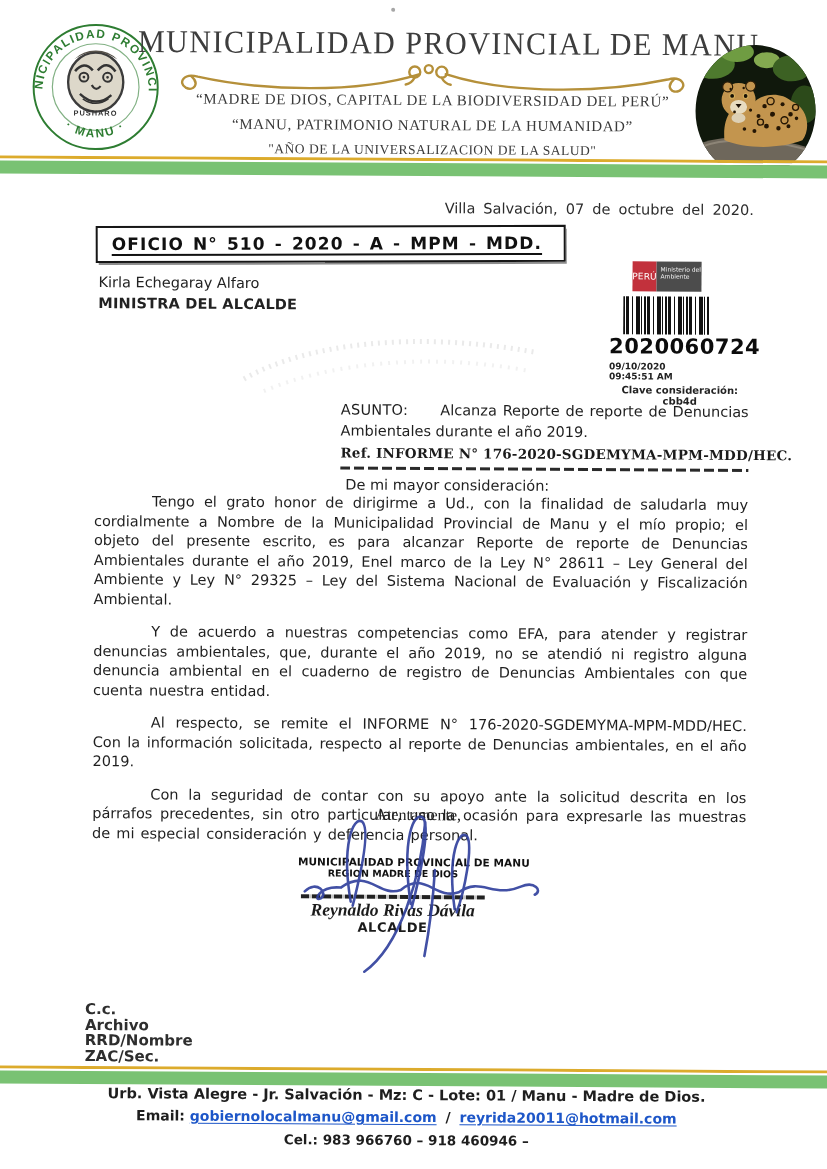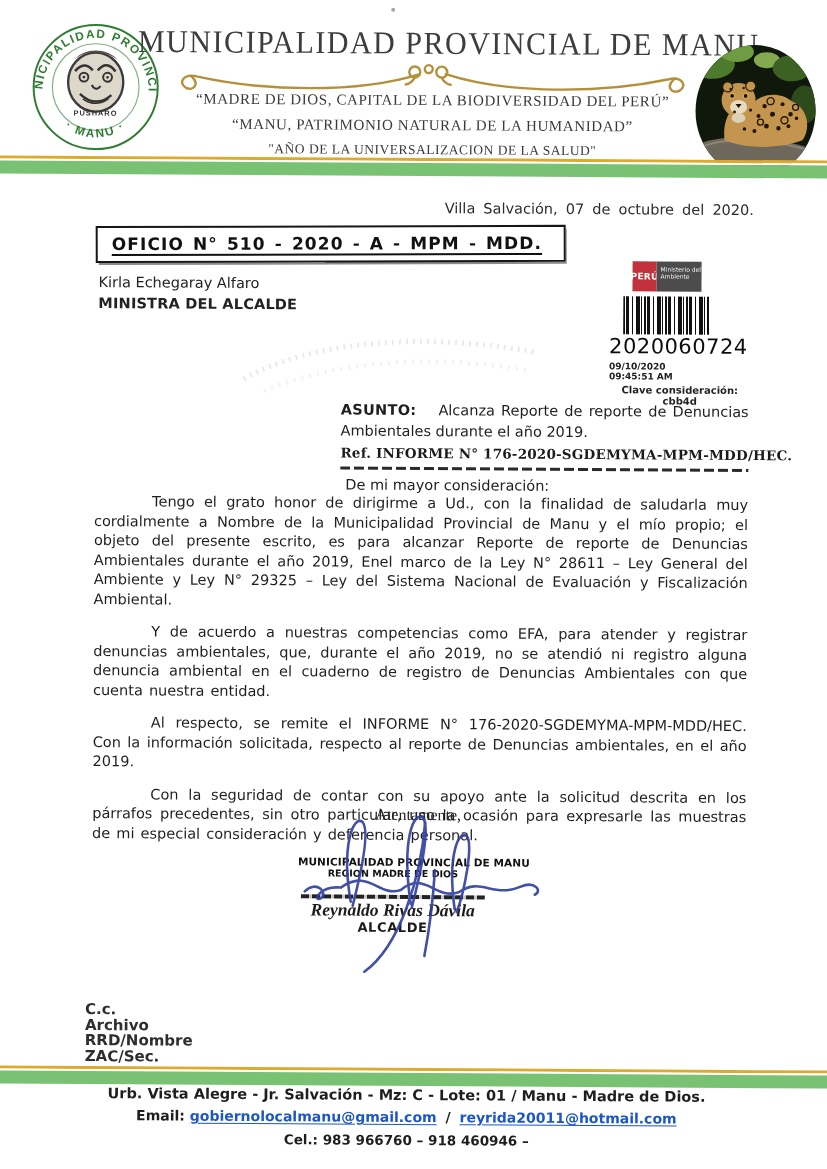--- a/index.html
+++ b/index.html
@@ -39,32 +39,32 @@
                    text-decoration:underline;text-decoration-thickness:2px;text-underline-offset:4px;white-space:nowrap;}
   .recipient{left:97px;top:274px;font-size:14.5px;line-height:20.5px;color:#222;}
   .recipient .r-role{font-weight:600;letter-spacing:.2px;}
   .recipient .r-city{text-decoration:underline;text-underline-offset:3px;}
 
   .ghost{left:235px;top:322px;width:320px;height:75px;opacity:.9;}
 
   
   .rstamp{left:600px;top:260px;width:152px;}
   .rs-logo{display:flex;margin-left:31px;width:69px;height:30px;}
-  .rs-peru{width:24px;background:var(--stamp-red);color:#fff;font-size:9px;font-weight:bold;
+  .rs-peru{width:24px;background:var(--stamp-red);color:#fff;font-size:9px;font-weight:normal;
            display:flex;align-items:center;justify-content:center;letter-spacing:.2px;}
   .rs-min{flex:1;background:var(--stamp-gray);color:#f2f2f2;font-size:6px;line-height:7px;padding:4px 0 0 4px;}
   .rs-barcode{margin:5px 0 0 22px;width:86px;height:38px;
      background:repeating-linear-gradient(90deg,#111 0 2px,#fff 2px 3px,#111 3px 6px,#fff 6px 9px,#111 9px 10px,#fff 10px 13px,#111 13px 17px,#fff 17px 18px,#111 18px 19px,#fff 19px 21px);}
-  .rs-number{margin-left:8px;width:114px;text-align:center;font-size:21px;font-weight:normal;color:#0c0c0c;letter-spacing:.5px;}
+  .rs-number{margin-left:8px;width:114px;text-align:center;font-size:21px;font-weight:bold;color:#0c0c0c;letter-spacing:.5px;}
   .rs-dt{margin-left:8px;width:112px;display:flex;justify-content:space-between;font-size:9px;font-weight:bold;color:#222;margin-top:3px;flex-direction:column;}
   .rs-clave{margin-left:14px;width:130px;text-align:center;font-size:10px;font-weight:bold;color:#222;margin-top:3px;}
 
   
   .subject{left:340px;top:400px;width:408px;font-size:14.5px;line-height:21px;text-align:justify;color:#1e1e1e;}
-  .subject .lbl{font-weight:bold;letter-spacing:.3px;margin-right:22px;}
+  .subject .lbl{font-weight:normal;letter-spacing:.3px;margin-right:32px;}
   .ref-line{margin-top:1px;font-family:"DejaVu Serif",serif;font-weight:bold;font-size:13.5px;letter-spacing:.2px;color:#1b1b1b;white-space:nowrap;}
   .ref-dashes{height:3px;margin-top:3px;background:repeating-linear-gradient(90deg,#2a2a2a 0 10px,transparent 10px 14px);}
   .greeting{left:345px;top:477px;font-size:14.5px;color:#222;}
 
   .body-text{left:94px;top:494px;width:654px;font-size:14.5px;line-height:19.5px;text-align:justify;color:#1f1f1f;word-spacing:1.5px;}
   .body-text p{margin:0 0 13px;text-indent:58px;}
 
   .closing{left:330px;top:806px;width:180px;text-align:center;font-family:"Liberation Serif",serif;font-size:16px;color:#222;}
   .sig-stamp{left:300px;top:856px;width:190px;text-align:center;color:#121212;}
   .sig-stamp .l1{font-size:10.5px;font-weight:bold;letter-spacing:.1px;white-space:nowrap;}

